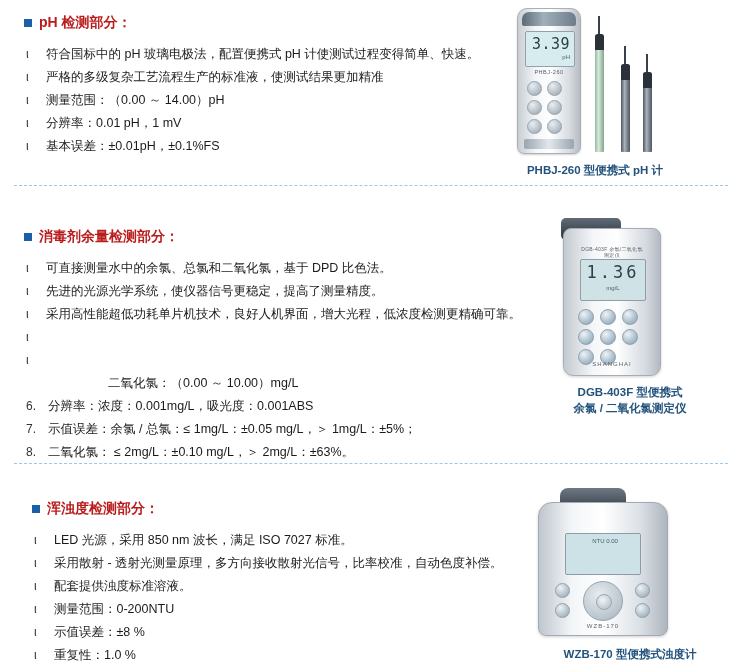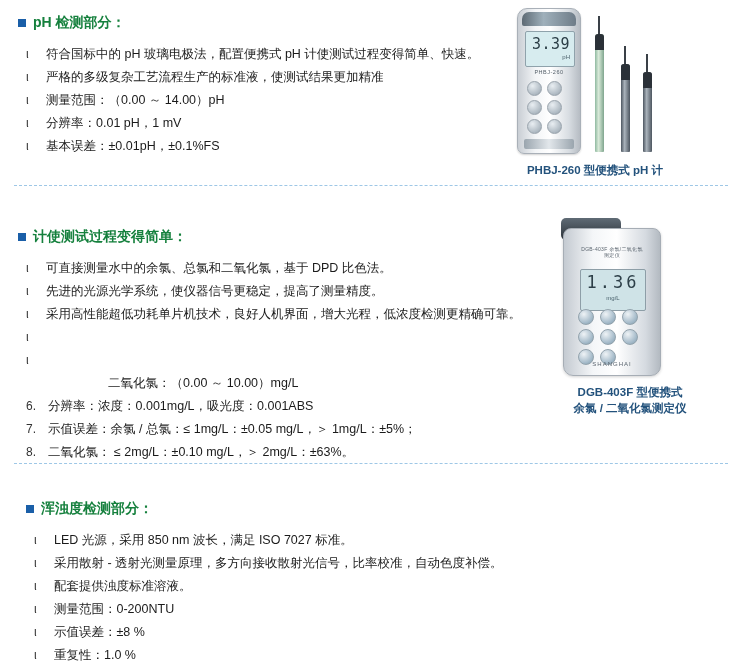--- a/index.html
+++ b/index.html
@@ -22,24 +22,24 @@
     height: 672px;
   }
   .section {
     position: relative;
     box-sizing: border-box;
   }
   .sec-title {
     display: flex;
     align-items: center;
     gap: 7px;
-    color: #15803d;
+    color: #b91c1c;
     font-weight: bold;
     font-size: 14px;
-    margin-left: 18px;
+    margin-left: 24px;
   }
   .sec-title .sq {
     width: 8px;
     height: 8px;
     background: #1a5fa8;
     display: inline-block;
     flex: 0 0 auto;
   }
   .lines {
     margin: 10px 0 0 26px;
@@ -248,21 +248,20 @@
   }
   .dgb-screen {
     position: absolute;
     left: 16px;
     top: 30px;
     width: 64px;
     height: 40px;
     background: #cfe3e7;
     border: 1px solid #8d9ea7;
     border-radius: 2px;
-    margin-top: 10px;
   }
   .dgb-screen .big {
     font-family: "DejaVu Sans Mono", monospace;
     font-size: 17px;
     color: #2d3f48;
     text-align: center;
     line-height: 24px;
     letter-spacing: 3px;
   }
   .dgb-screen .sm {
@@ -459,21 +458,21 @@
       </div>
     </div>
     <div class="caption">PHBJ-260 型便携式 pH 计</div>
   </div>
 
   <hr class="hr" style="top:185px;">
 
   <div class="section" style="position:absolute;left:0;top:228px;width:742px;">
     <div class="sec-title">
       <span class="sq"></span>
-      <span>计使测试过程变得简单：</span>
+      <span>消毒剂余量检测部分：</span>
     </div>
     <ul class="lines">
       <li>
         <span class="marker">ι</span>
         <span class="txt">可直接测量水中的余氯、总氯和二氧化氯，基于 DPD 比色法。</span>
       </li>
       <li>
         <span class="marker">ι</span>
         <span class="txt">先进的光源光学系统，使仪器信号更稳定，提高了测量精度。</span>
       </li>
@@ -562,14 +561,34 @@
         <span class="marker">ι</span>
         <span class="txt">示值误差：±8 %</span>
       </li>
       <li>
         <span class="marker">ι</span>
         <span class="txt">重复性：1.0 %</span>
       </li>
     </ul>
   </div>
 
+  <div class="device" style="left:530px;top:490px;width:200px;">
+    <div class="wzb-wrap">
+      <div class="wzb-hood"></div>
+      <div class="wzb-body">
+        <div class="wzb-screen">
+          <div class="sm">NTU   0.00</div>
+        </div>
+        <div class="wzb-pad">
+          <span class="ring"></span>
+          <span class="ctr"></span>
+        </div>
+        <span class="wzb-side" style="left:16px;top:80px;"></span>
+        <span class="wzb-side" style="left:16px;top:100px;"></span>
+        <span class="wzb-side" style="left:96px;top:80px;"></span>
+        <span class="wzb-side" style="left:96px;top:100px;"></span>
+        <div class="wzb-brand">WZB-170</div>
+      </div>
+    </div>
+    <div class="caption">WZB-170 型便携式浊度计</div>
+  </div>
 
 </div>
 
 </body></html>

